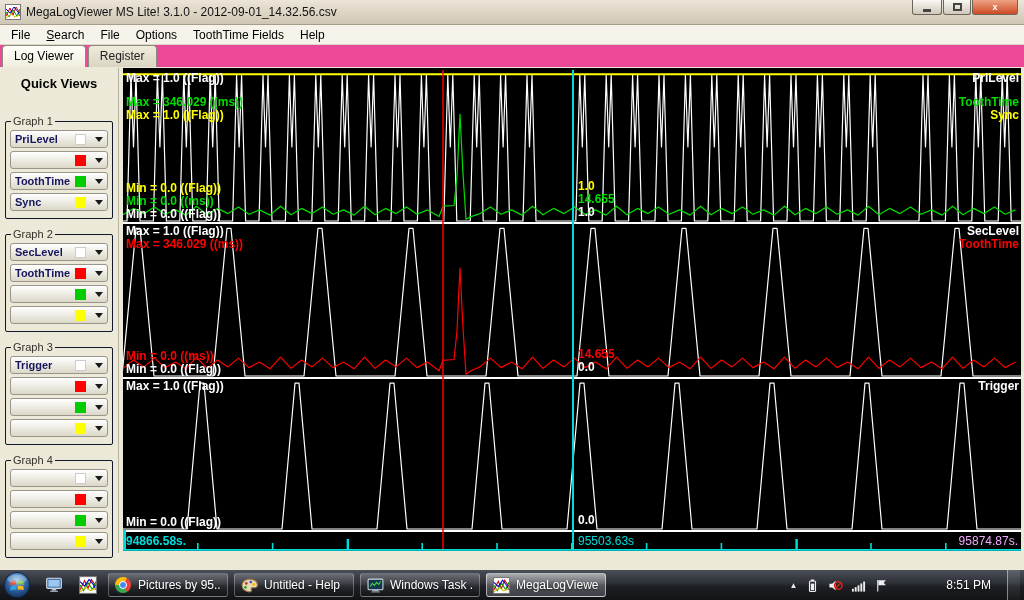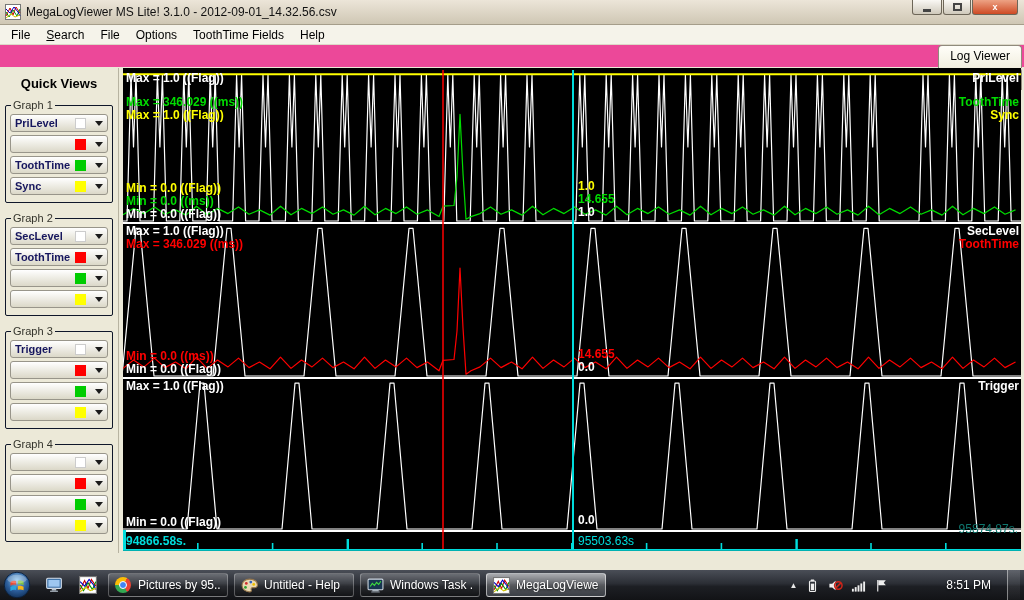--- a/index.html
+++ b/index.html
@@ -21,30 +21,30 @@
   .wbtn.min { width:30px; } .wbtn.max { width:28px; }
   .wbtn.close { width:46px; background:linear-gradient(#eda284,#ce4a24); color:#fff; font-weight:bold; }
   .wbtn .bar { width:8px; height:3px; background:#444; margin-top:6px; }
   .wbtn .box { width:9px; height:8px; border:2px solid #444; }
 
   #menubar { height:20px; background:#f5f3ea; border-bottom:1px solid #dcd8c8;
     display:flex; align-items:center; padding-left:3px; }
   .menu-item { font-size:12px; color:#000; padding:2px 8px; cursor:default; }
   .menu-item u { text-decoration:underline; }
 
-  #tabstrip { height:22px; background:#ec4899; display:flex; align-items:flex-end; padding-left:2px;flex-direction:column; }
+  #tabstrip { height:22px; background:#ec4899; display:flex; padding-left:2px; }
   .tab { font-size:12px; padding:3px 11px 4px; border:1px solid #8f8b7c; border-bottom:none;
     border-radius:4px 4px 0 0; margin-right:2px; position:relative; }
   .tab.active { background:linear-gradient(#fffef9,#f1eedf); z-index:2; padding-bottom:5px; }
   .tab.inactive { background:linear-gradient(#efecdd,#d9d5c1); color:#222; }
 
   
   #sidebar { position:absolute; left:0; top:68px; width:119px; bottom:17px; background:#ece9d8;
     border-right:1px solid #b7b3a1; padding-top:8px; }
-  #quick-views-title { text-align:center; font-size:13px; font-weight:bold; color:#000; margin-bottom:8px; }
+  #quick-views-title { text-align:center; font-size:13px; font-weight:bold; color:#000; margin-bottom:24px; }
   .graph-group { border:1px solid #0f172a; border-radius:2px; margin:0 5px 9px; padding:1px 4px 4px; }
   .graph-group legend { font-size:11px; color:#33332b; padding:0 2px; margin-left:1px; }
   .combo { height:18px; margin:2px 0 3px; border:1px solid #98958a; border-radius:3px;
     background:linear-gradient(#ffffff,#dbd8c8); display:flex; align-items:center; padding:0 4px; }
   .combo .lbl { flex:1; font-size:11px; font-weight:bold; color:#16165e; white-space:nowrap; overflow:hidden; }
   .combo .swatch { width:11px; height:11px; flex:0 0 11px; margin-right:9px; }
   .combo .arrow { width:0; height:0; border:4px solid transparent; border-top:5px solid #1a1a1a; margin-top:5px; }
 
   
   #graph-panel { position:absolute; left:123px; top:68px; width:898px; height:483px; background:#000; }
@@ -263,21 +263,21 @@
           <div class="glabel" style="color: rgb(255, 0, 0); left: 455px; top: 280px;">14.655</div>
           <div class="glabel" style="color: rgb(255, 255, 255); left: 3px; top: 295px;">Min = 0.0 ((Flag))</div>
           <div class="glabel" style="color: rgb(255, 255, 255); left: 455px; top: 293px;">0.0</div>
           <div class="glabel" style="color: rgb(255, 255, 255); left: 3px; top: 312px;">Max = 1.0 ((Flag))</div>
           <div class="glabel right" style="color: rgb(255, 255, 255); right: 2px; top: 312px;">Trigger</div>
           <div class="glabel" style="color: rgb(255, 255, 255); left: 3px; top: 448px;">Min = 0.0 ((Flag))</div>
           <div class="glabel" style="color: rgb(255, 255, 255); left: 455px; top: 446px;">0.0</div>
         </div>
       <div class="glabel" style="left:3px; top:467px; color:#00dcdc; font-weight:bold;">94866.58s.</div>
       <div class="glabel" style="left:455px; top:467px; color:#00dcdc; font-weight:normal;">95503.63s</div>
-      <div class="glabel right" style="right:3px; top:455px; color:#0f766e; font-weight:normal;">95874.87s.</div>
+      <div class="glabel right" style="right:3px; top:467px; color:#f0abfc; font-weight:normal;">95874.87s.</div>
     </div>
   </div>
 
   <div id="taskbar">
     <div id="start-orb"><svg viewBox="0 0 32 32" width="100%" height="100%">
           <defs>
             <radialGradient id="orbg" cx="50%" cy="32%" r="75%">
               <stop offset="0%" stop-color="#8cc4ee"></stop>
               <stop offset="55%" stop-color="#2b5d9b"></stop>
               <stop offset="100%" stop-color="#0e2a4e"></stop>

